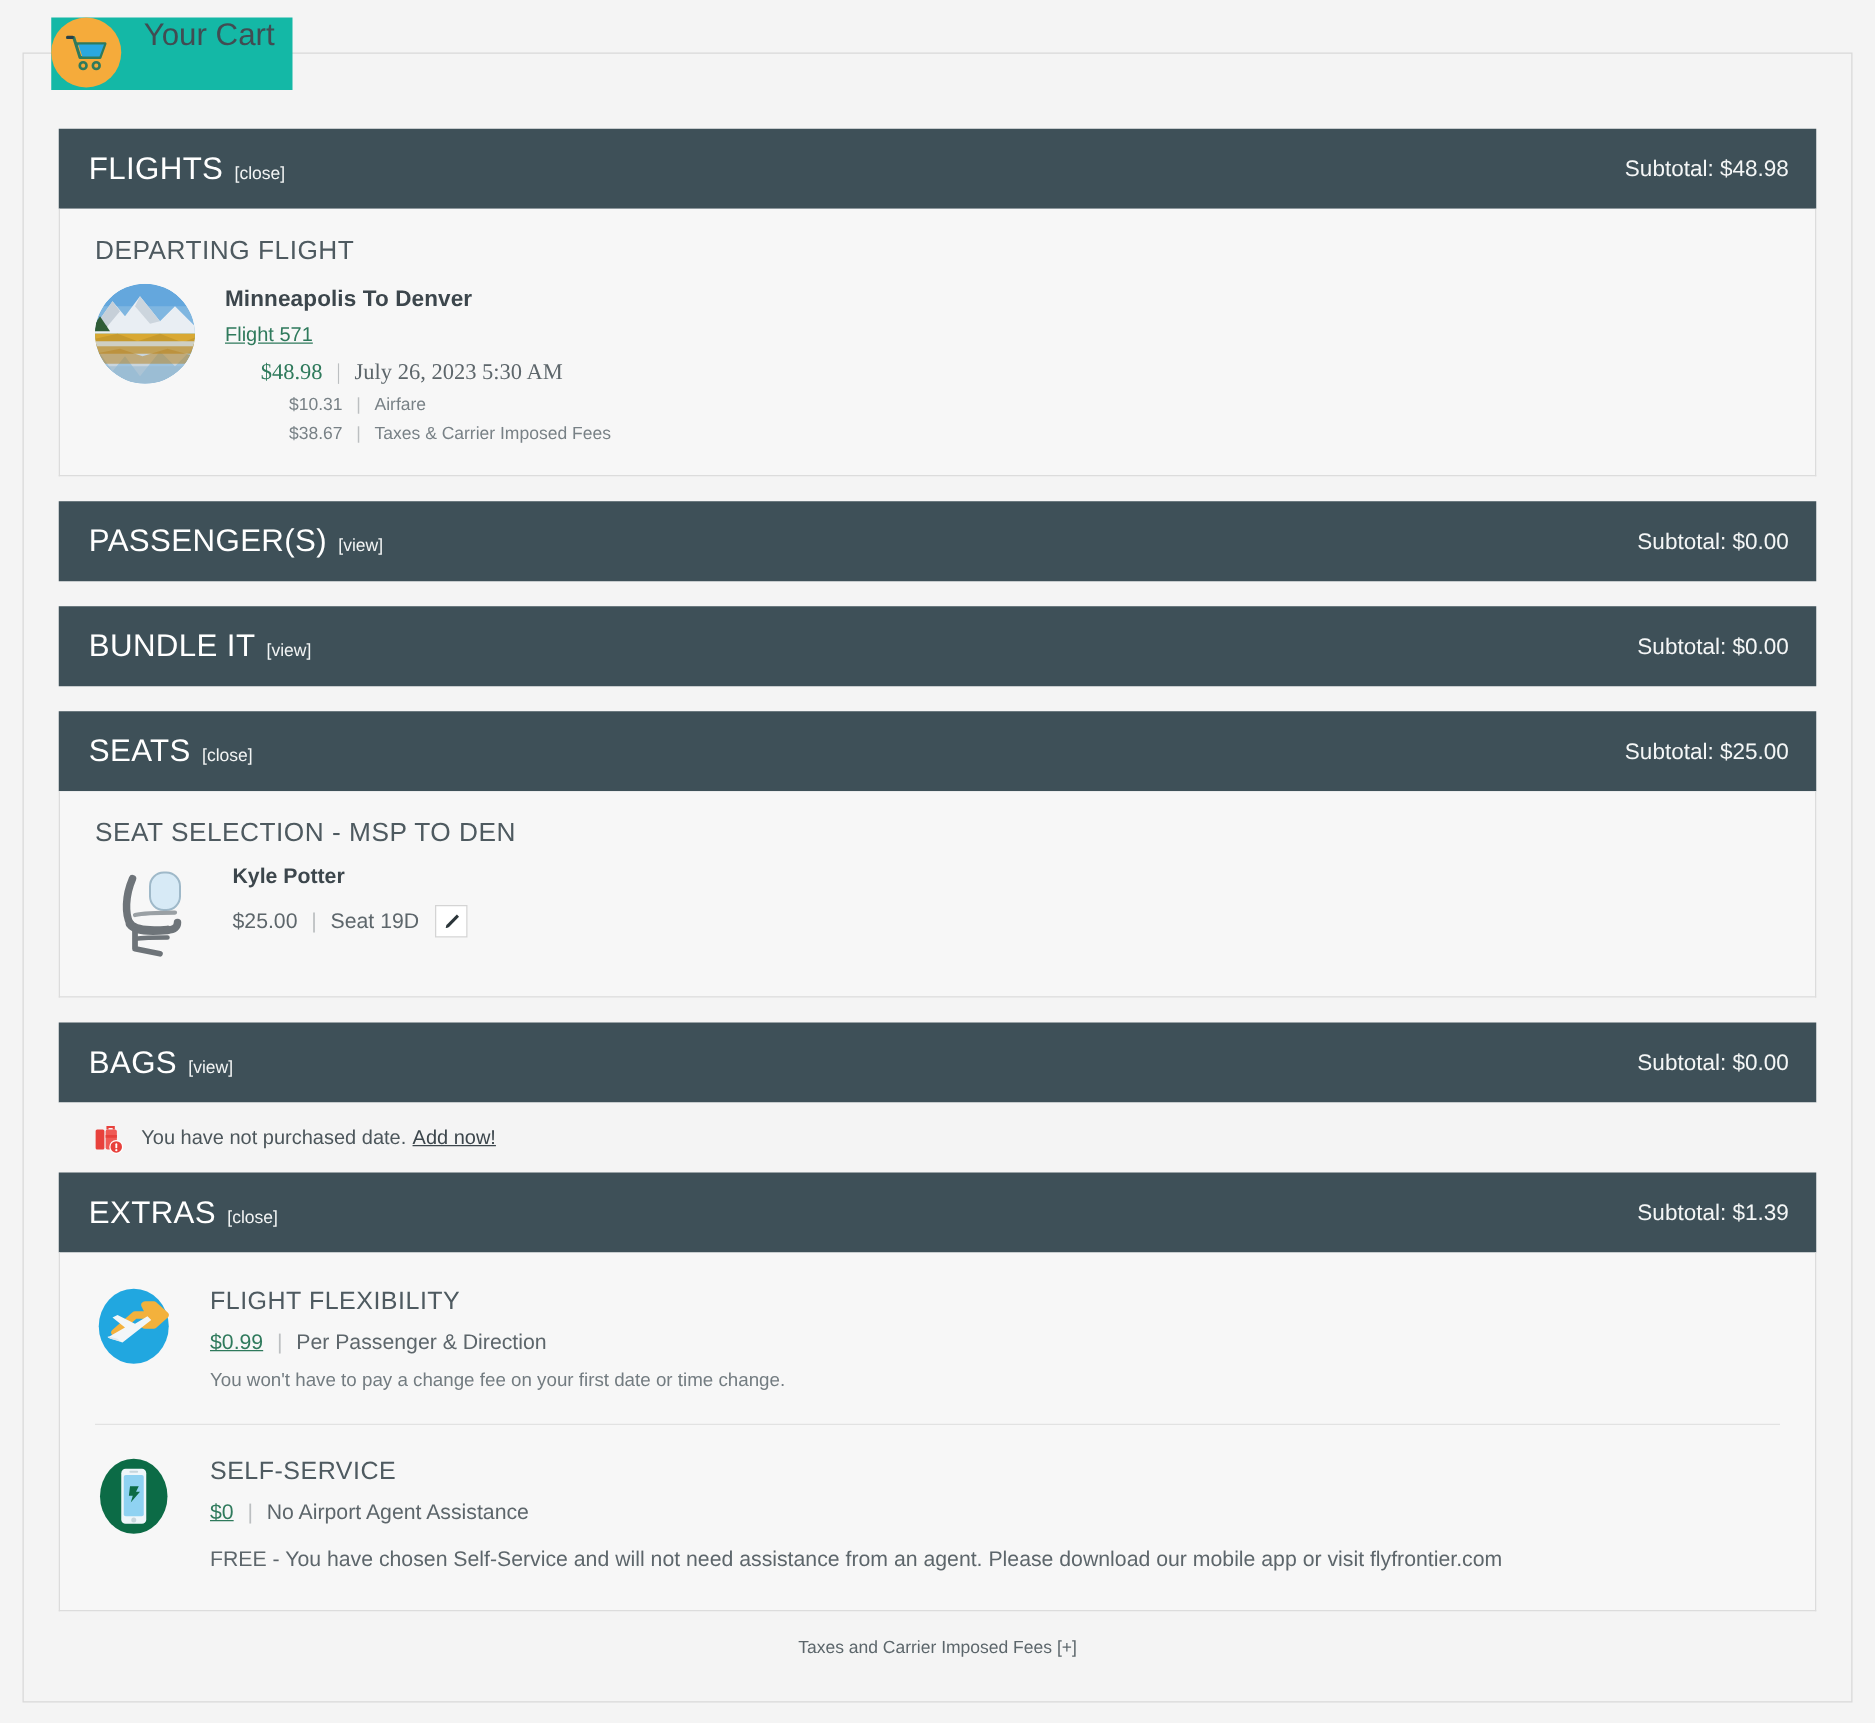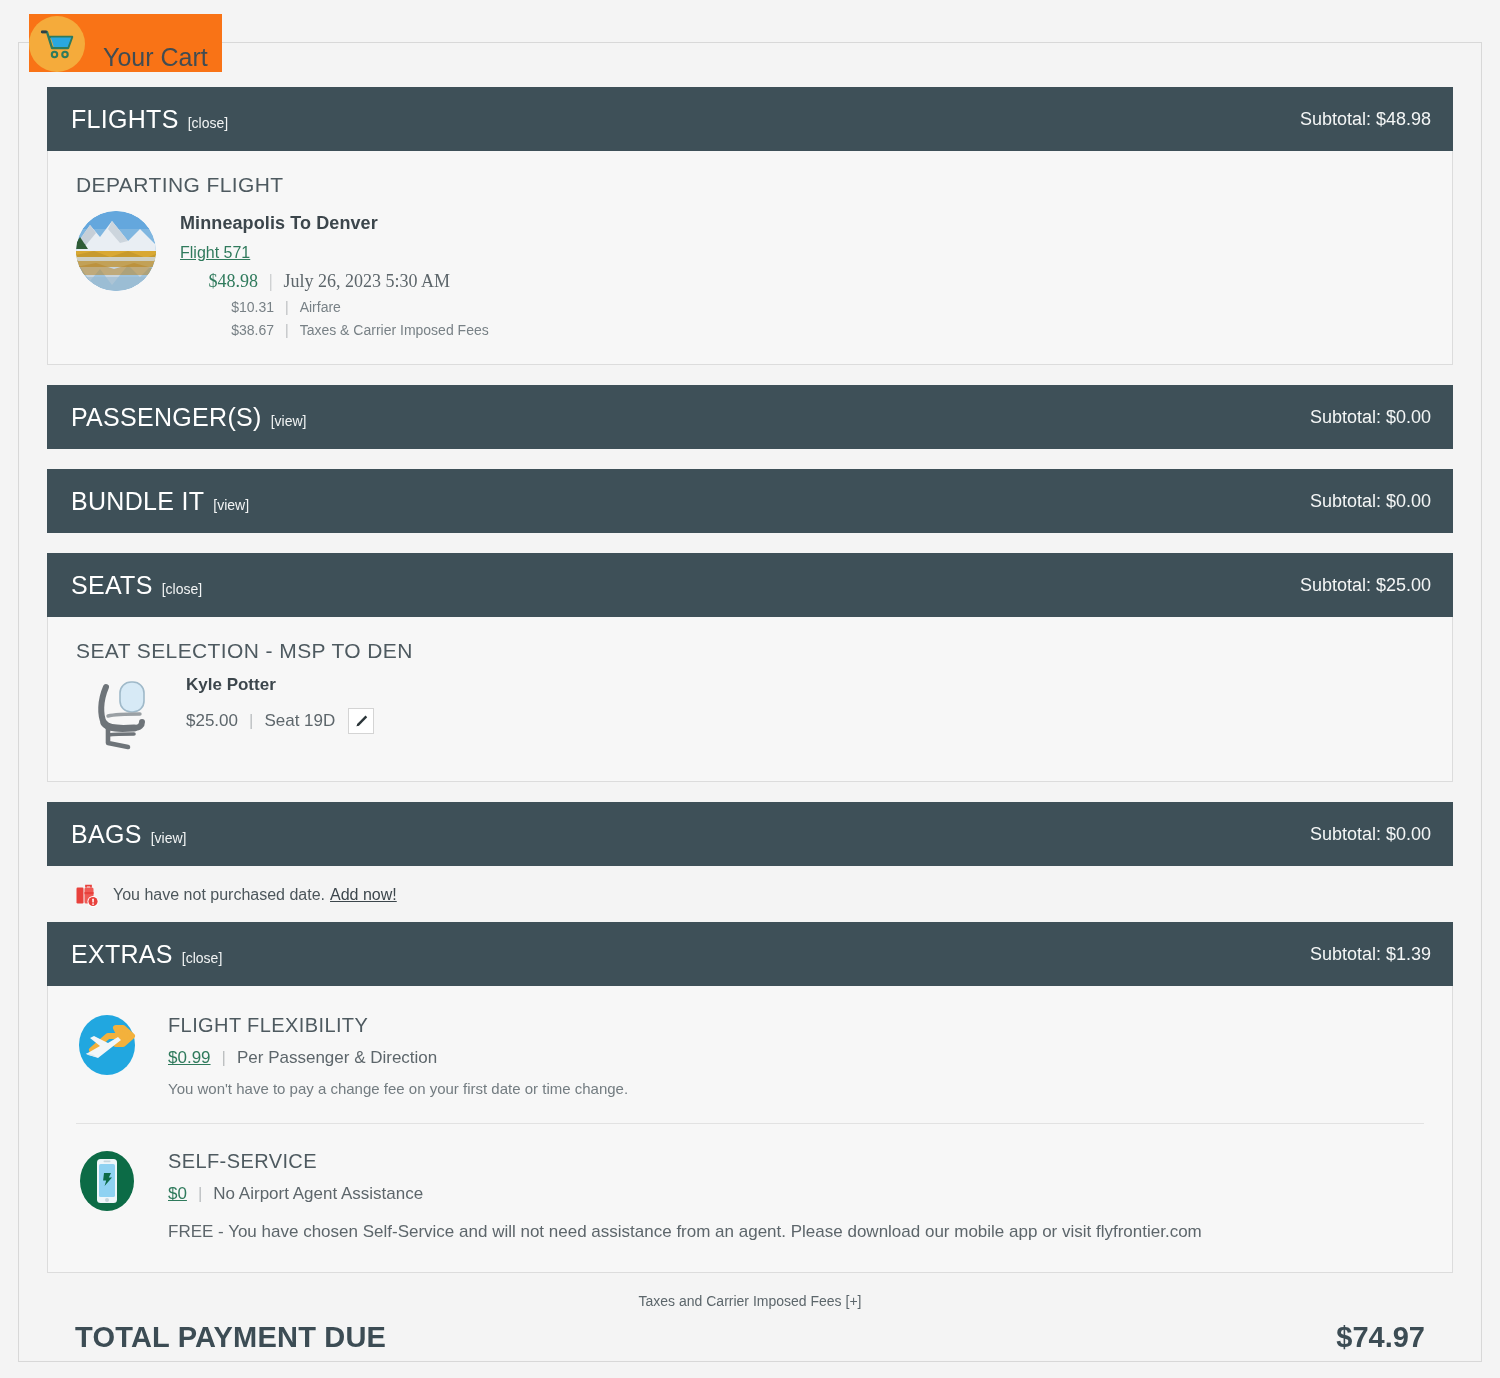--- a/index.html
+++ b/index.html
@@ -17,26 +17,26 @@
     left: 18px;
     top: 42px;
     width: 1464px;
     height: 1320px;
     border: 1px solid #d8d8d8;
     background: #f4f4f4;
   }
 
   .cart-legend {
     position: absolute;
-    left: 10px;
+    left: 22px;
     top: -29px;
     height: 58px;
     display: flex;
-    align-items: flex-end;
-    background: #f97316;
+    align-items: flex-start;
+    background: #14b8a6;
     padding: 0 14px 0 0;
   }
 
   .cart-icon {
     width: 56px;
     height: 56px;
     border-radius: 50%;
     background: #f5ab3b;
     display: flex;
     align-items: center;
@@ -47,21 +47,21 @@
   .cart-title {
     font-size: 25px;
     color: #414c52;
     margin-left: 18px;
     white-space: nowrap;
     font-weight: 400;
   }
 
   .cart-body {
     position: absolute;
-    left: 0; top: 0;
+    left: 0; top: 16px;
     width: 100%;
   }
 
   
   .sec-head {
     background: #3e5058;
     color: #ffffff;
     height: 64px;
     display: flex;
     align-items: center;
@@ -470,20 +470,16 @@
             <div class="extra-desc lg">FREE - You have chosen Self-Service and will not need assistance from an agent. Please download our mobile app or visit flyfrontier.com</div>
           </div>
         </div>
       </div>
     </div>
 
     <div class="foot">
       <div class="taxes-line">
         <span>Taxes and Carrier Imposed Fees [+]</span>
       </div>
-      <div class="total-row">
-        <span class="total-label">TOTAL PAYMENT DUE</span>
-        <span class="total-amt">$74.97</span>
-      </div>
     </div>
 
   </div>
 </div>
 
 </body></html>

